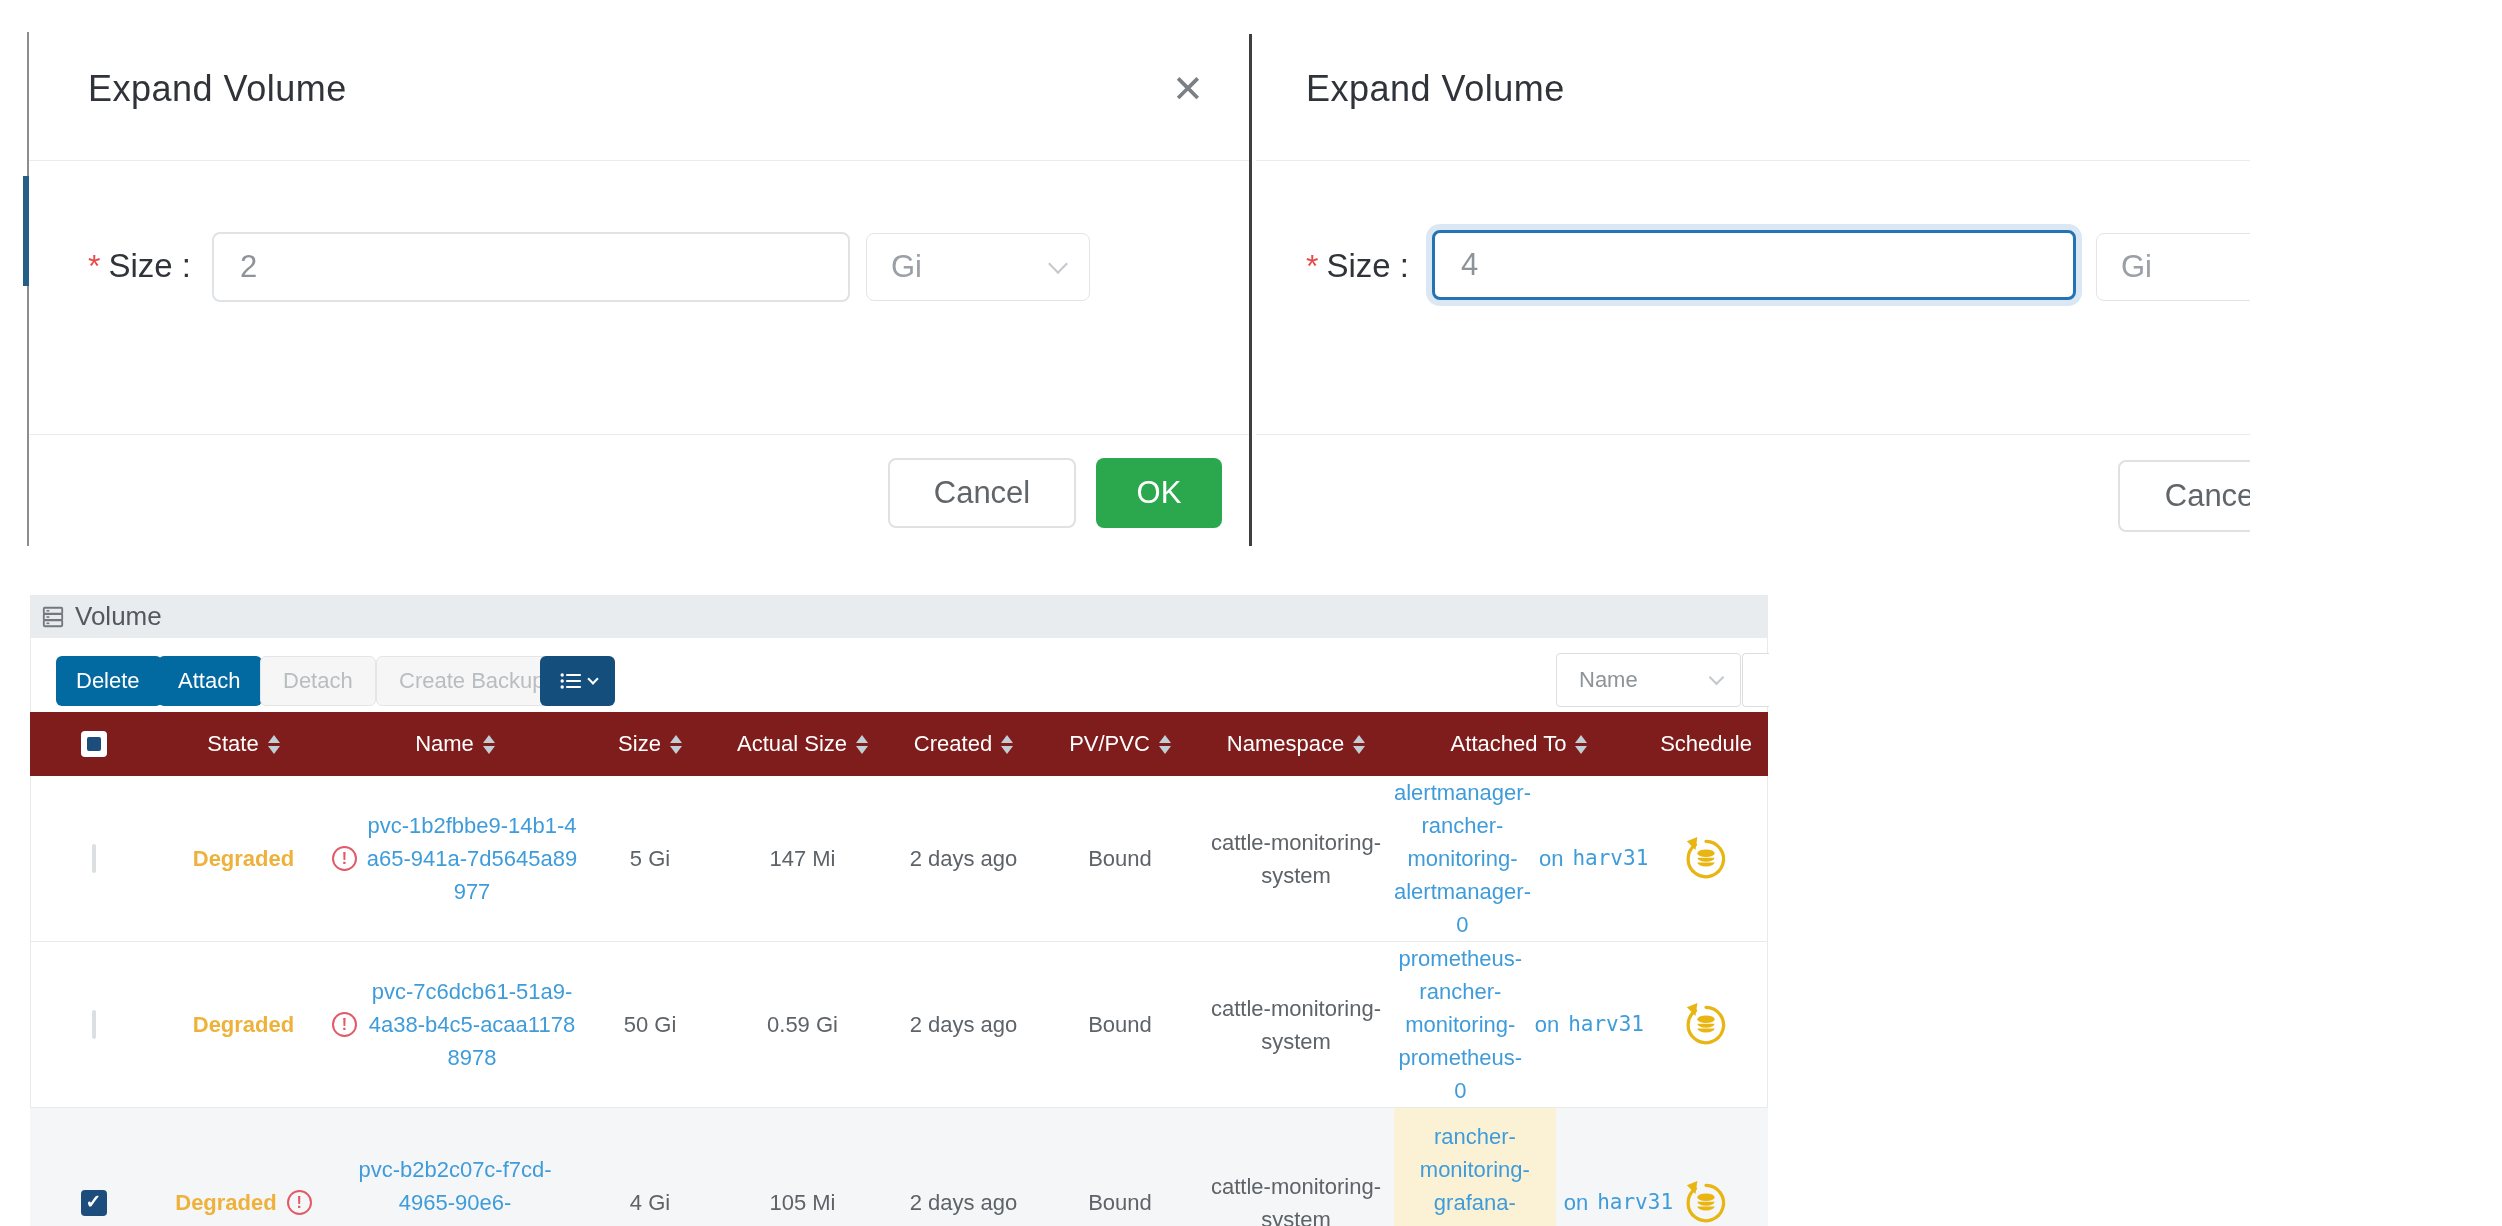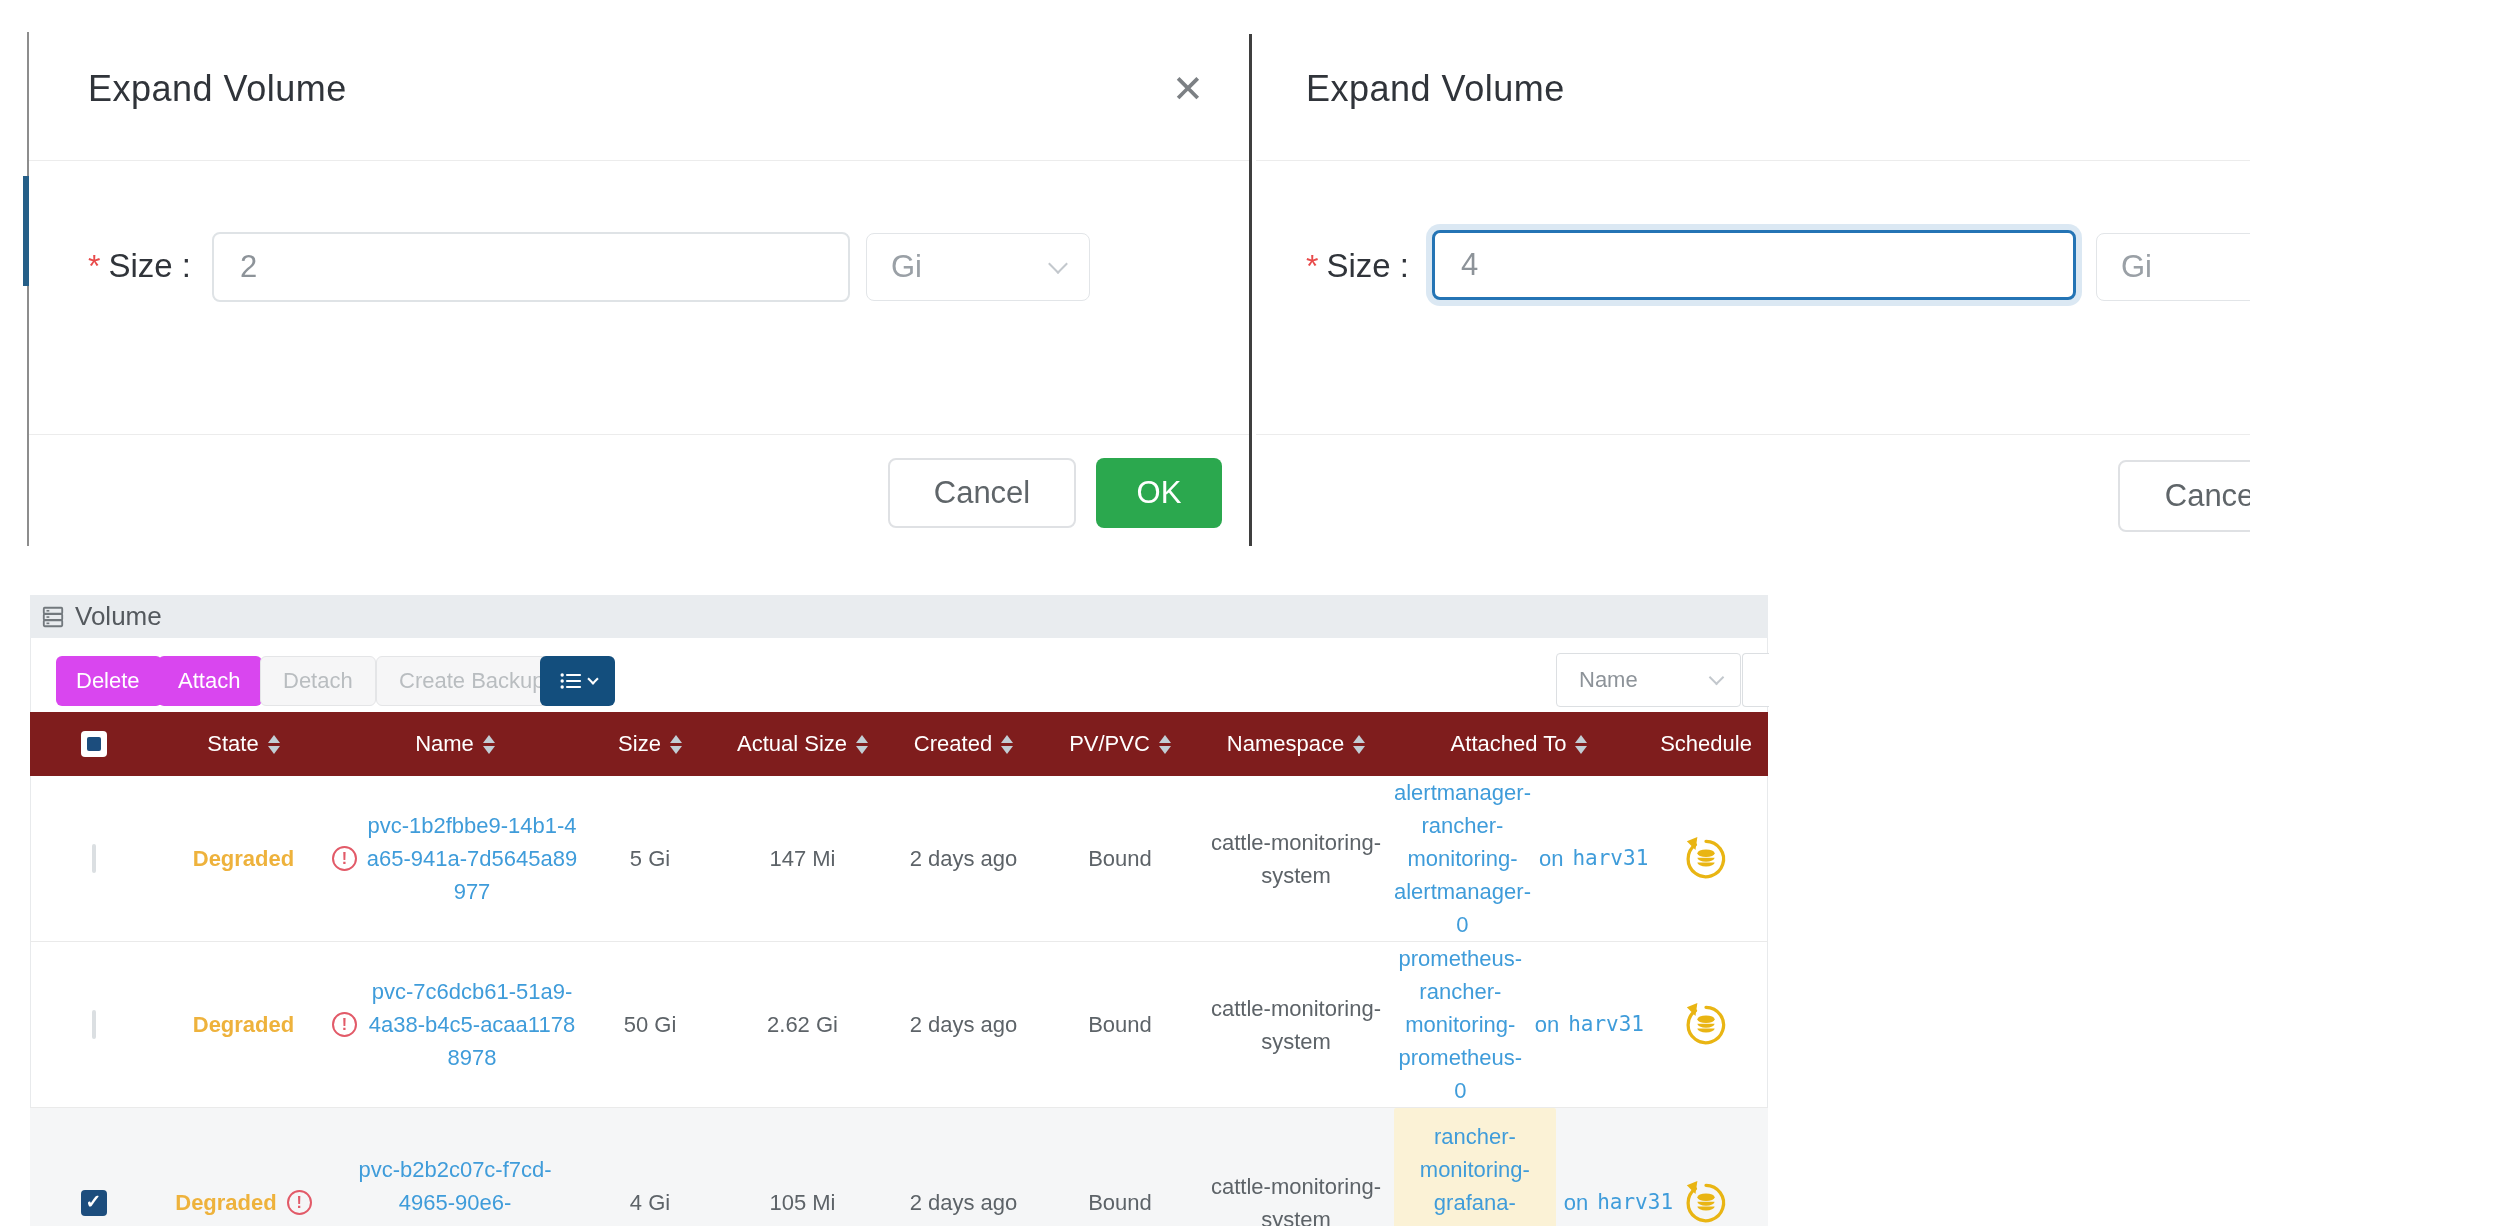--- a/index.html
+++ b/index.html
@@ -34,21 +34,21 @@
             display:flex; align-items:center; justify-content:center; cursor:pointer; }
 
   
   .vol-bar { position:absolute; left:30px; top:595px; width:1738px; height:43px; background:#e9ecef;
              display:flex; align-items:center; padding-left:10px; gap:9px; }
   .vol-bar .vol-title { font-size:26px; color:#54595e;text-align:center; }
   .vol-panel { position:absolute; left:30px; top:638px; width:1738px; height:561px; background:#fff;
                border-left:1px solid #e8eaec; border-right:1px solid #e8eaec; border-bottom:1px solid #e8eaec; }
   .act-btn { position:absolute; top:656px; height:50px; border-radius:6px; font-size:22px; padding:0 22px;
              display:flex; align-items:center; justify-content:center; cursor:pointer; border:none; font-family:"Liberation Sans",sans-serif; }
-  .act-btn.primary { background:#d946ef; color:#fff;padding-left:20px; }
+  .act-btn.primary { background:#0369a1; color:#fff;padding-left:20px; }
   .act-btn.disabled { background:#f6f6f7; color:#b9bdc0; border:1px solid #e4e5e7; cursor:default; }
   .act-dropdown { position:absolute; left:540px; top:656px; width:75px; height:50px; background:#134e7d;
                   border-radius:6px; display:flex; align-items:center; justify-content:center; gap:5px; cursor:pointer; }
   .act-dropdown .chev-sm { width:8px; height:8px; border-right:2px solid #fff; border-bottom:2px solid #fff;
                            transform:rotate(45deg); margin-top:-4px; }
   .name-select { position:absolute; left:1556px; top:653px; width:185px; height:54px; background:#fff;
                  border:1px solid #dcdfe2; border-radius:4px; display:flex; align-items:center;
                  justify-content:space-between; padding:0 18px 0 22px; cursor:pointer; }
   .name-select .sel-text { font-size:22px; color:#8d9399; }
   .name-select .chev { width:11px; height:11px; }
@@ -285,21 +285,21 @@
     </div>
 
     <div class="vrow vgrid" style="min-height:126px;">
       <div class="cell"><span class="checkbox"></span></div>
       <div class="cell"><span class="state-text">Degraded</span></div>
       <div class="cell name-cell">
         <span class="warn">!</span>
         <a class="link name-txt">pvc-7c6dcb61-51a9-4a38-b4c5-acaa11788978</a>
       </div>
       <div class="cell">50 Gi</div>
-      <div class="cell">2.62 Gi</div>
+      <div class="cell">0.59 Gi</div>
       <div class="cell">2 days ago</div>
       <div class="cell">Bound</div>
       <div class="cell"><span class="ns-txt">cattle-monitoring-system</span></div>
       <div class="cell att-cell">
         <a class="link att-link">prometheus-rancher-monitoring-prometheus-0</a>
         <span class="on-host">
           <span class="on-word">on</span>
           <a class="mono">harv31</a>
         </span>
       </div>

